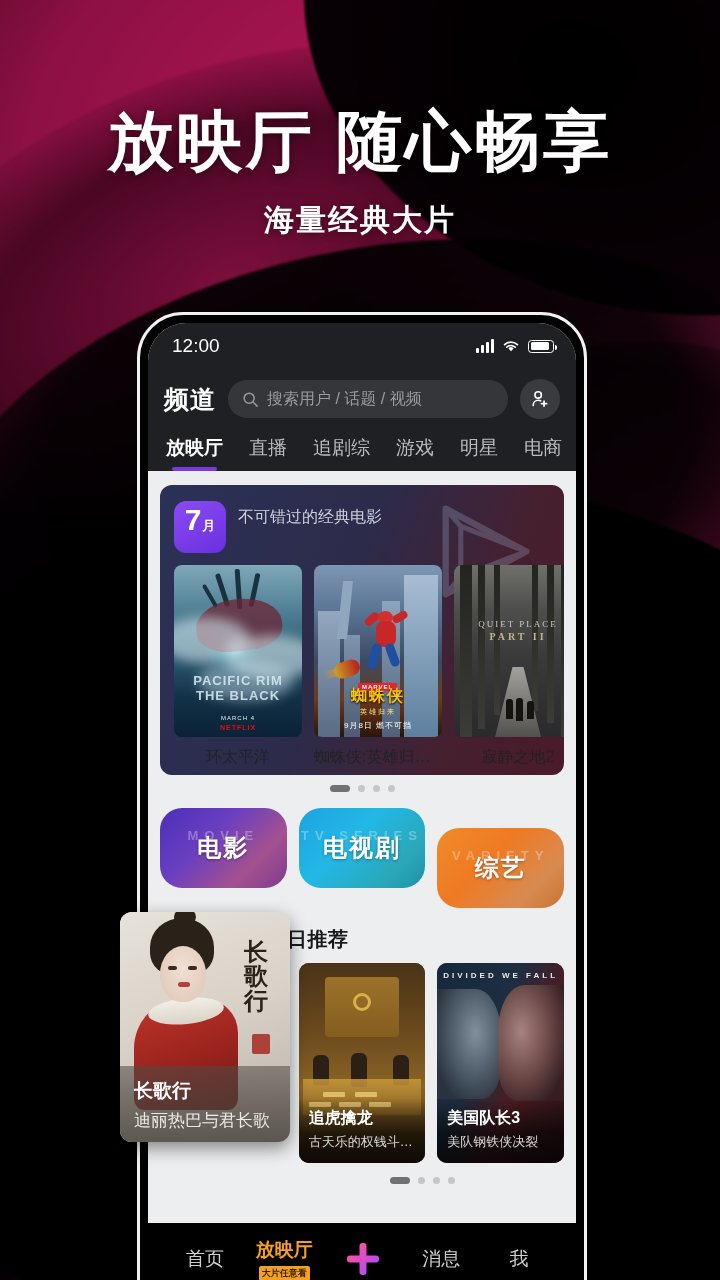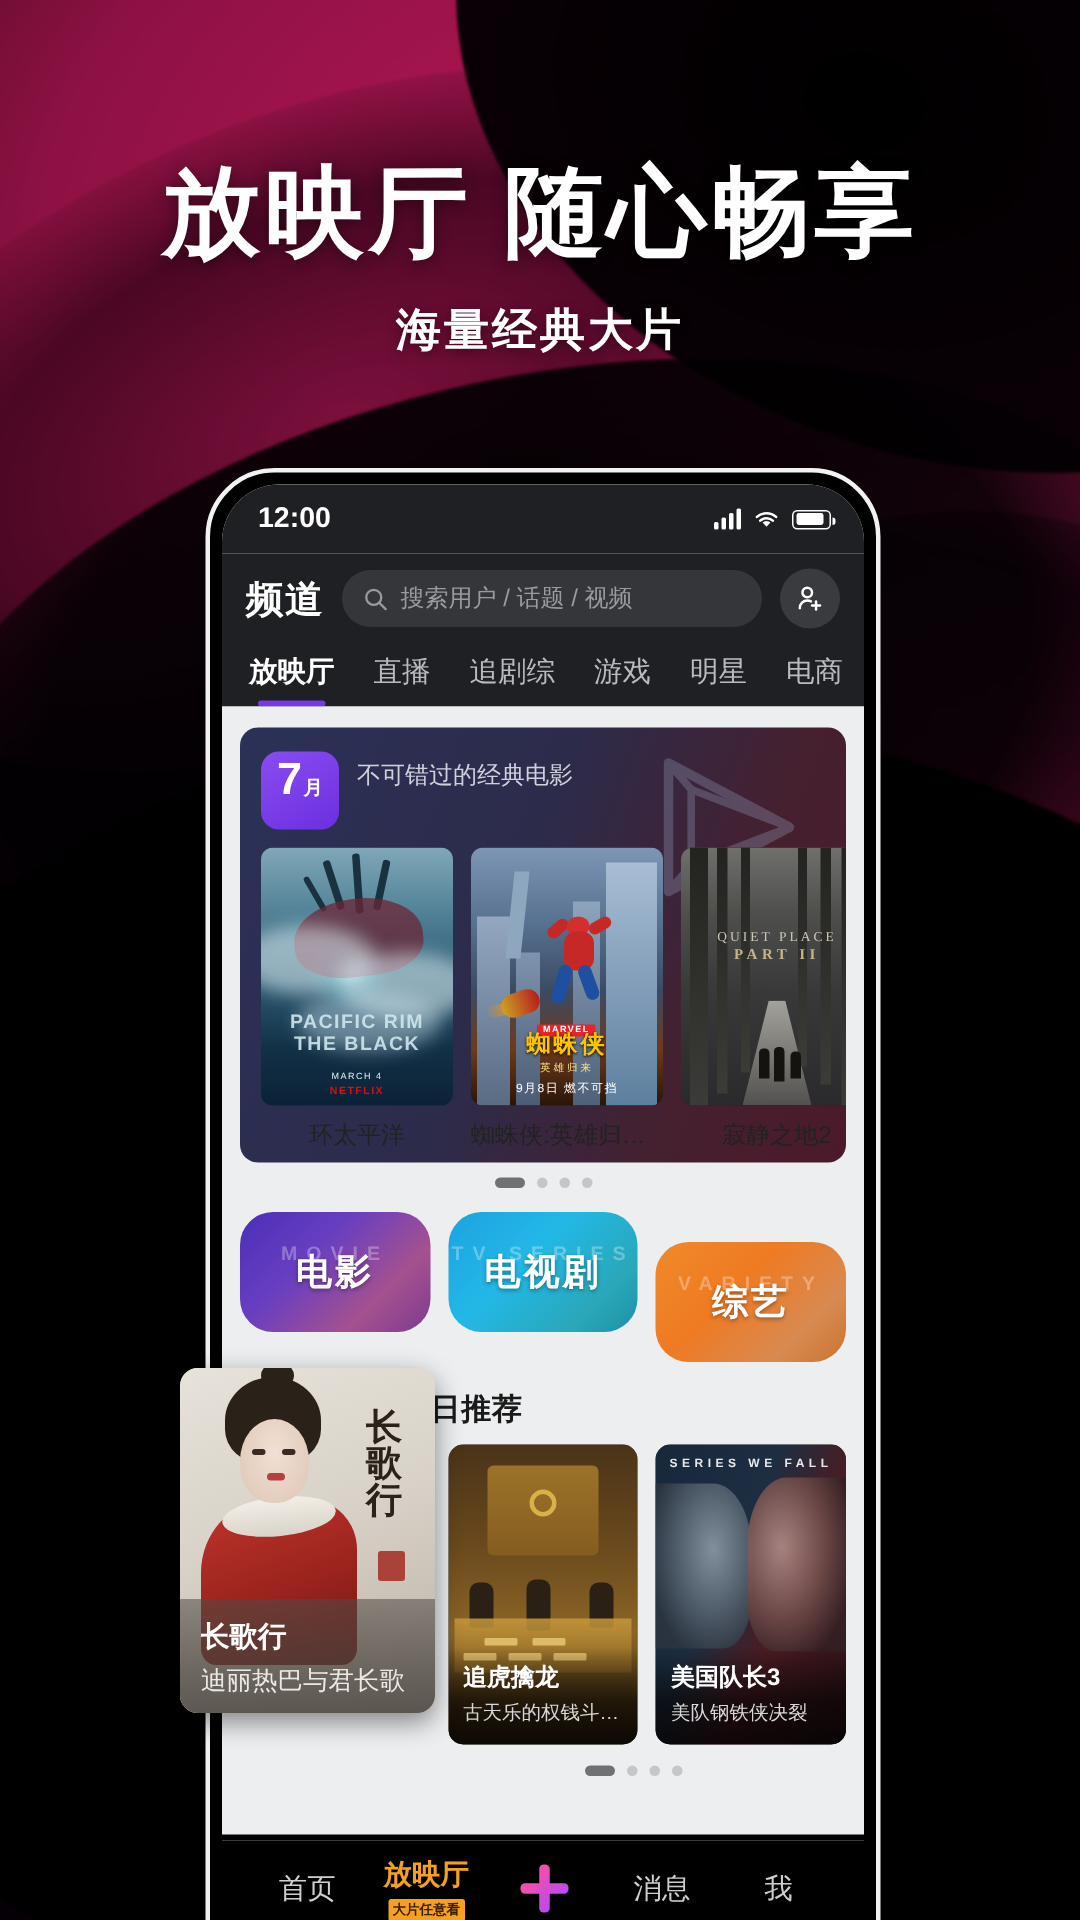--- a/index.html
+++ b/index.html
@@ -81,21 +81,21 @@
     border-top-left-radius: 46px; border-top-right-radius: 46px;
     background: #000;
     overflow: hidden;
   }
   .screen { position: absolute; inset: 8px 8px 0 8px; border-radius: 38px 38px 0 0; overflow: hidden; background: #eceef0; }
 
   
   .statusbar {
     height: 46px; background: #1f2023; color: #fff;
     display: flex; align-items: center; justify-content: space-between;
-    padding: 0 22px 0 24px; font-size: 19px; font-weight: 700;
+    padding: 0 22px 0 24px; font-size: 19px; font-weight: 400;
   }
   .sb-right { display: flex; align-items: center; gap: 8px; }
   .bars { display: flex; align-items: flex-end; gap: 2px; height: 14px; }
   .bars i { display:block; width: 3px; background: #fff; border-radius: 1px; }
   .bars i:nth-child(1){height:5px} .bars i:nth-child(2){height:8px}
   .bars i:nth-child(3){height:11px} .bars i:nth-child(4){height:14px}
   .batt { width: 26px; height: 13px; border: 1.6px solid #fff; border-radius: 3.5px; position: relative; padding: 1.5px; }
   .batt::after { content:""; position:absolute; right:-4px; top:4px; width:2.4px; height:5px; background:#fff; border-radius:0 2px 2px 0; }
   .batt span { display:block; height:100%; width: 88%; background:#fff; border-radius:1.6px; }
 
@@ -499,21 +499,21 @@
             <div class="cap">
               <div class="n">追虎擒龙</div>
               <div class="d">古天乐的权钱斗争…</div>
             </div>
           </div>
 
           <div class="tcard">
             <div class="art-ca">
               <div class="faceL"></div>
                 <div class="faceR"></div>
-              <div class="hdr">SERIES WE FALL</div>
+              <div class="hdr">DIVIDED WE FALL</div>
             </div>
             <div class="cap">
               <div class="n">美国队长3</div>
               <div class="d">美队钢铁侠决裂</div>
             </div>
           </div>
         </div>
 
         <div class="dots dots2">
           <span class="d on"></span>

